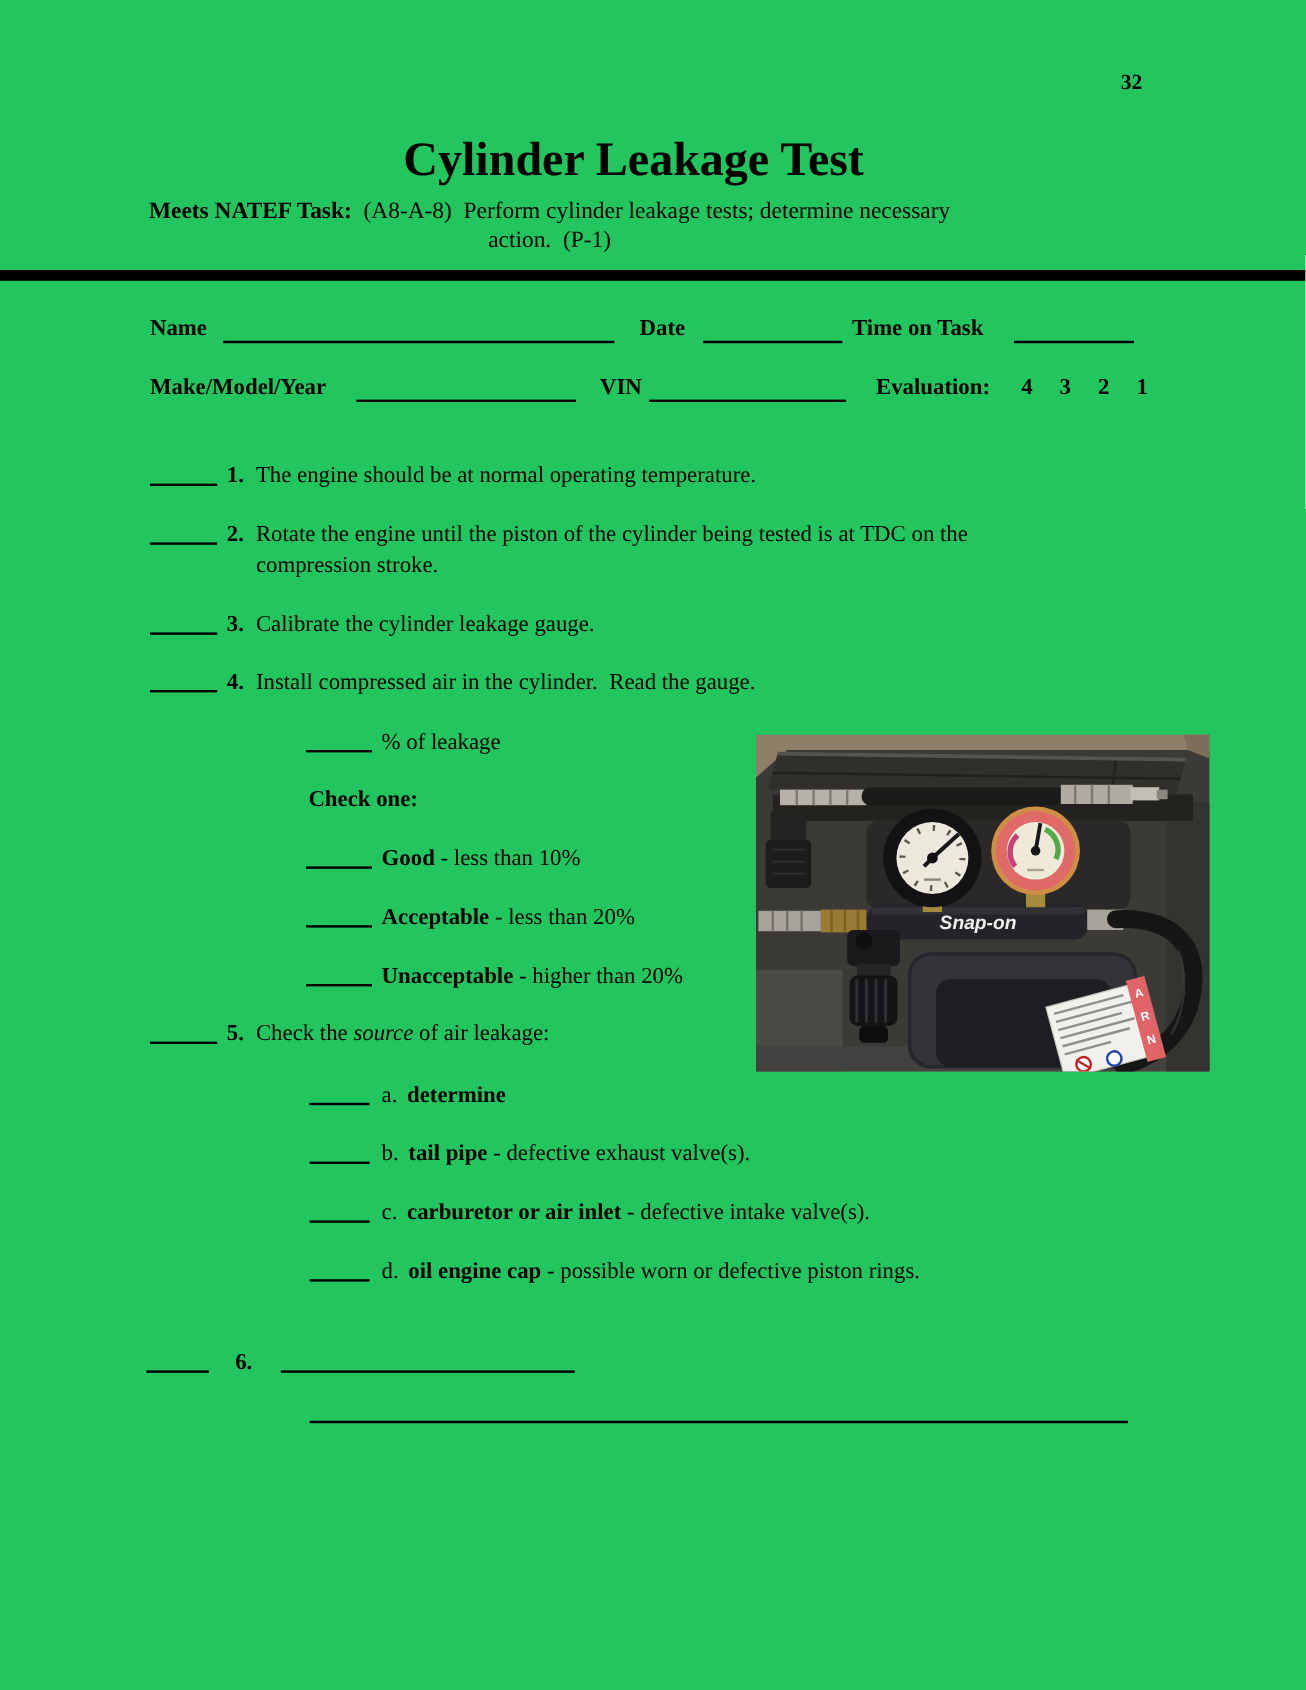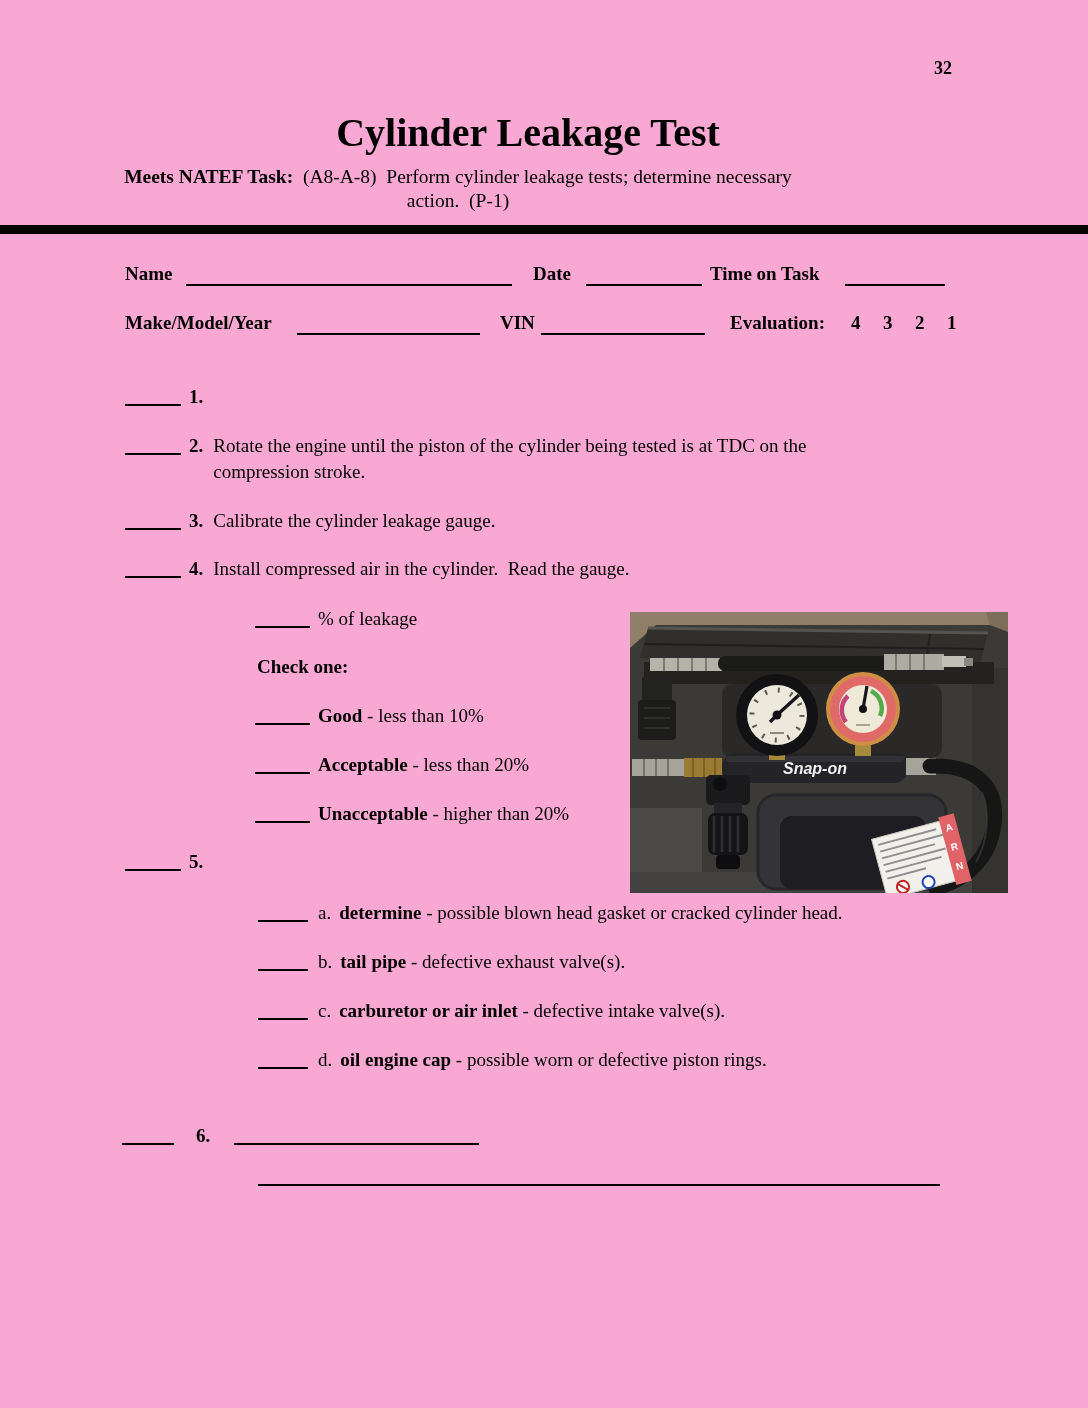--- a/index.html
+++ b/index.html
@@ -1,17 +1,17 @@
 <!DOCTYPE html>
 <html><head>
 <meta charset="utf-8">
 <style>
   html,body{margin:0;padding:0;background:#ffffff;}
   body{width:1088px;height:1408px;font-family:"Liberation Serif",serif;color:#000;}
-  .page{position:relative;width:1088px;height:1408px;background:#f9a8d4;overflow:hidden;}
+  .page{position:relative;width:1088px;height:1408px;background:#22c55e;overflow:hidden;}
   .abs{position:absolute;}
   .row{position:absolute;display:flex;align-items:baseline;font-size:19px;line-height:26px;}
   .b{font-weight:bold;}
   .i{font-style:italic;}
   .pre{white-space:pre-wrap;}
   .blank{display:inline-block;border-bottom:2px solid #000;height:14px;position:relative;top:3px;flex:0 0 auto;}
   .blankline{position:absolute;border-bottom:2px solid #000;height:22px;}
   .num{font-weight:bold;margin:0 10px 0 8px;}
   .lbl{position:absolute;font-size:19px;font-weight:bold;line-height:24px;}
   .title{position:absolute;left:0;top:110px;width:1056px;text-align:center;
@@ -48,20 +48,21 @@
   <span class="blankline" style="left:541px;top:311px;width:164px;"></span>
   <span class="lbl" style="left:730px;top:311px;">Evaluation:</span>
   <span class="evalnum" style="left:851px;top:312px;">4</span>
   <span class="evalnum" style="left:883px;top:312px;">3</span>
   <span class="evalnum" style="left:915px;top:312px;">2</span>
   <span class="evalnum" style="left:947px;top:312px;">1</span>
 
   <div class="row" style="left:125px;top:384px;">
     <span class="blank" style="width:56px;"></span>
     <span class="num">1.</span>
+    <span class="pre">The engine should be at normal operating temperature.</span>
   </div>
   <div class="row" style="left:125px;top:433px;">
     <span class="blank" style="width:56px;"></span>
     <span class="num">2.</span>
     <span class="pre" style="max-width:690px;">Rotate the engine until the piston of the cylinder being tested is at TDC on the compression stroke.</span>
   </div>
   <div class="row" style="left:125px;top:508px;">
     <span class="blank" style="width:56px;"></span>
     <span class="num">3.</span>
     <span class="pre">Calibrate the cylinder leakage gauge.</span>
@@ -91,27 +92,27 @@
   </div>
   <div class="row" style="left:255px;top:801px;">
     <span class="blank" style="width:55px;margin-right:8px;"></span>
     <span class="b">Unacceptable</span>
     <span class="pre"> - higher than 20%</span>
   </div>
 
   <div class="row" style="left:125px;top:849px;">
     <span class="blank" style="width:56px;"></span>
     <span class="num">5.</span>
+    <span><span>Check the </span><span class="i">source</span><span> of air leakage:</span></span>
   </div>
 
   <div class="row" style="left:258px;top:900px;">
     <span class="blank" style="width:50px;margin-right:10px;"></span>
     <span style="margin-right:8px;">a.</span>
     <span class="b">determine</span>
-    <span class="pre"> - possible blown head gasket or cracked cylinder head.</span>
   </div>
   <div class="row" style="left:258px;top:949px;">
     <span class="blank" style="width:50px;margin-right:10px;"></span>
     <span style="margin-right:8px;">b.</span>
     <span class="b">tail pipe</span>
     <span class="pre"> - defective exhaust valve(s).</span>
   </div>
   <div class="row" style="left:258px;top:998px;">
     <span class="blank" style="width:50px;margin-right:10px;"></span>
     <span style="margin-right:8px;">c.</span>

